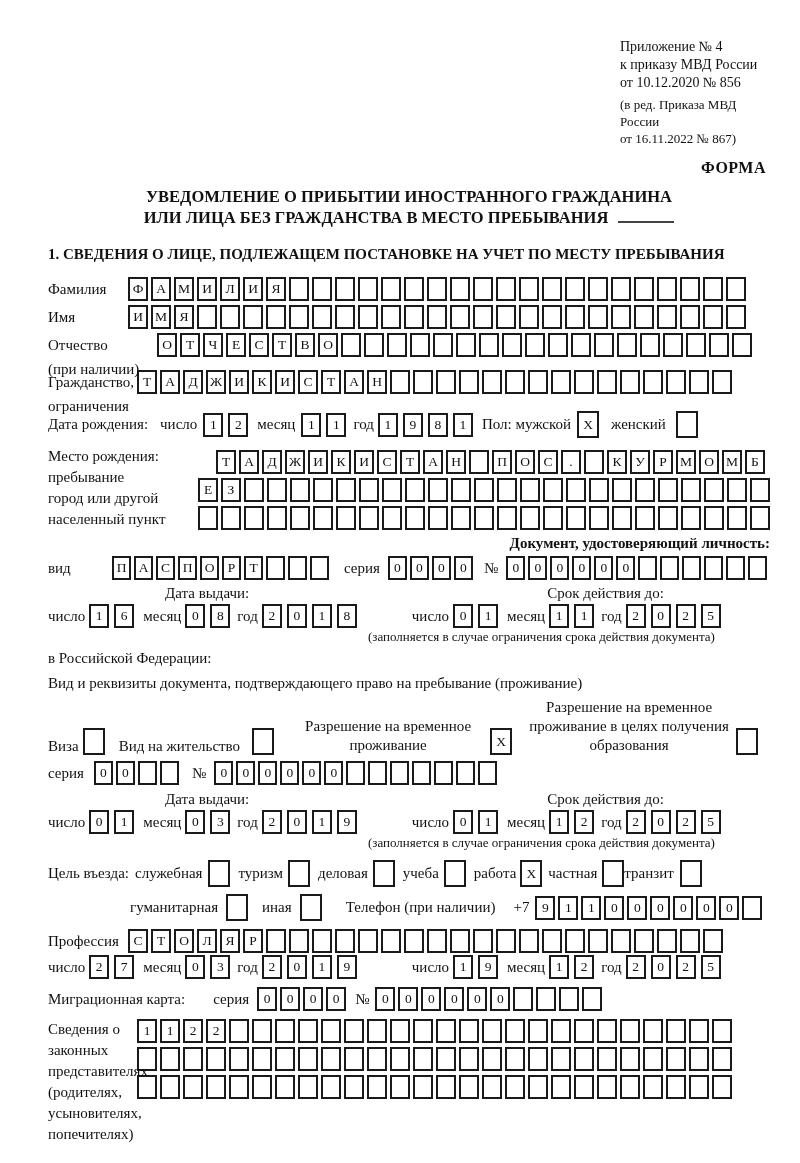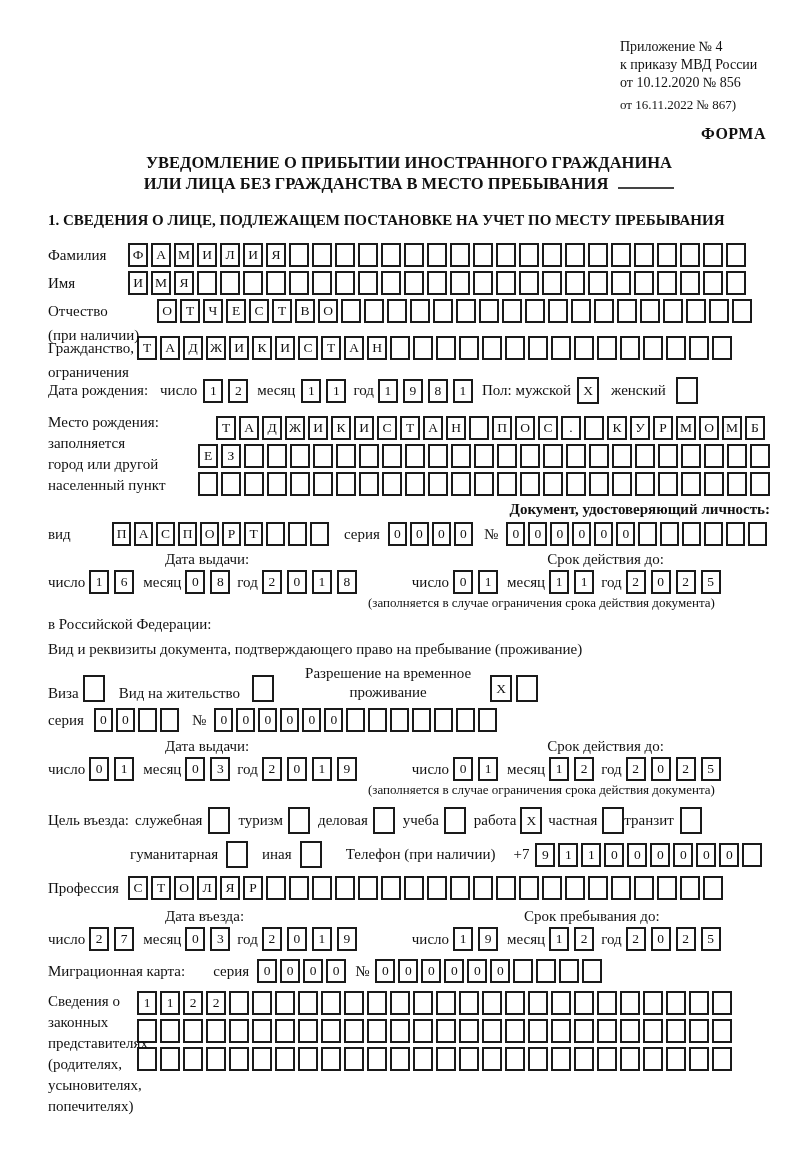--- a/index.html
+++ b/index.html
@@ -41,20 +41,21 @@
 </head>
 <body>
 
 <div class="page">
 
   <div class="hdr">
     <div>Приложение № 4</div>
     <div>к приказу МВД России</div>
     <div>от 10.12.2020 № 856</div>
     <div class="amend">
+      <div>(в ред. Приказа МВД России</div>
       <div>от 16.11.2022 № 867)</div>
     </div>
   </div>
 
   <div class="forma">ФОРМА</div>
 
   <div class="title">
     <div>УВЕДОМЛЕНИЕ О ПРИБЫТИИ ИНОСТРАННОГО ГРАЖДАНИНА</div>
     <div>
       <span>ИЛИ ЛИЦА БЕЗ ГРАЖДАНСТВА В МЕСТО ПРЕБЫВАНИЯ</span><span class="blank"></span>
@@ -224,21 +225,21 @@
       </span>
     <span class="lbl" style="margin-left:12px;margin-right:10px">женский</span>
     <span class="boxes check">
         <span class="cbox"></span>
       </span>
   </div>
 
   <div class="row" style="margin-top:8px;align-items:flex-end">
     <span class="multicol" style="width:150px">
       <div>Место рождения:</div>
-      <div>заполняется</div>
+      <div>пребывание</div>
       <div>город или другой</div>
       <div>населенный пункт</div>
     </span>
     <span class="boxgrid" style="margin-left:-150px;padding-left:150px;flex:none">
       <div class="row" style="margin-left:18px">
         <span class="boxes">
             <span class="cbox">Т</span>
             <span class="cbox">А</span>
             <span class="cbox">Д</span>
             <span class="cbox">Ж</span>
@@ -417,20 +418,21 @@
         <span class="cbox"></span>
       </span>
     <span class="lbl" style="margin-left:14px">Вид на жительство</span>
     <span class="boxes check" style="margin-left:12px">
         <span class="cbox"></span>
       </span>
     <span class="optlbl" style="margin-left:16px;width:196px">Разрешение на временное проживание</span>
     <span class="boxes check" style="margin-left:4px">
         <span class="cbox">X</span>
       </span>
+    <span class="optlbl" style="margin-left:14px;width:206px">Разрешение на временное проживание в целях получения образования</span>
     <span class="boxes check" style="margin-left:4px">
         <span class="cbox"></span>
       </span>
   </div>
 
   <div class="row" style="margin-top:6px">
     <span class="lbl" style="margin-right:10px">серия</span>
     <span class="boxes tight">
         <span class="cbox">0</span>
         <span class="cbox">0</span>
@@ -580,24 +582,20 @@
         <span class="cbox"></span>
         <span class="cbox"></span>
         <span class="cbox"></span>
         <span class="cbox"></span>
         <span class="cbox"></span>
         <span class="cbox"></span>
         <span class="cbox"></span>
       </span>
   </div>
 
-  <div class="dates-header" style="margin-top:8px">
-    <span style="margin-left:117px">Дата въезда:</span>
-    <span style="margin-left:280px">Срок пребывания до:</span>
-  </div>
   <div class="row" style="margin-top:2px">
     <span class="lbl" style="margin-right:4px">число</span>
     <span class="boxes dates">
         <span class="cbox">2</span>
         <span class="cbox">7</span>
       </span>
     <span class="lbl" style="margin:0 4px 0 4px">месяц</span>
     <span class="boxes dates">
         <span class="cbox">0</span>
         <span class="cbox">3</span>

